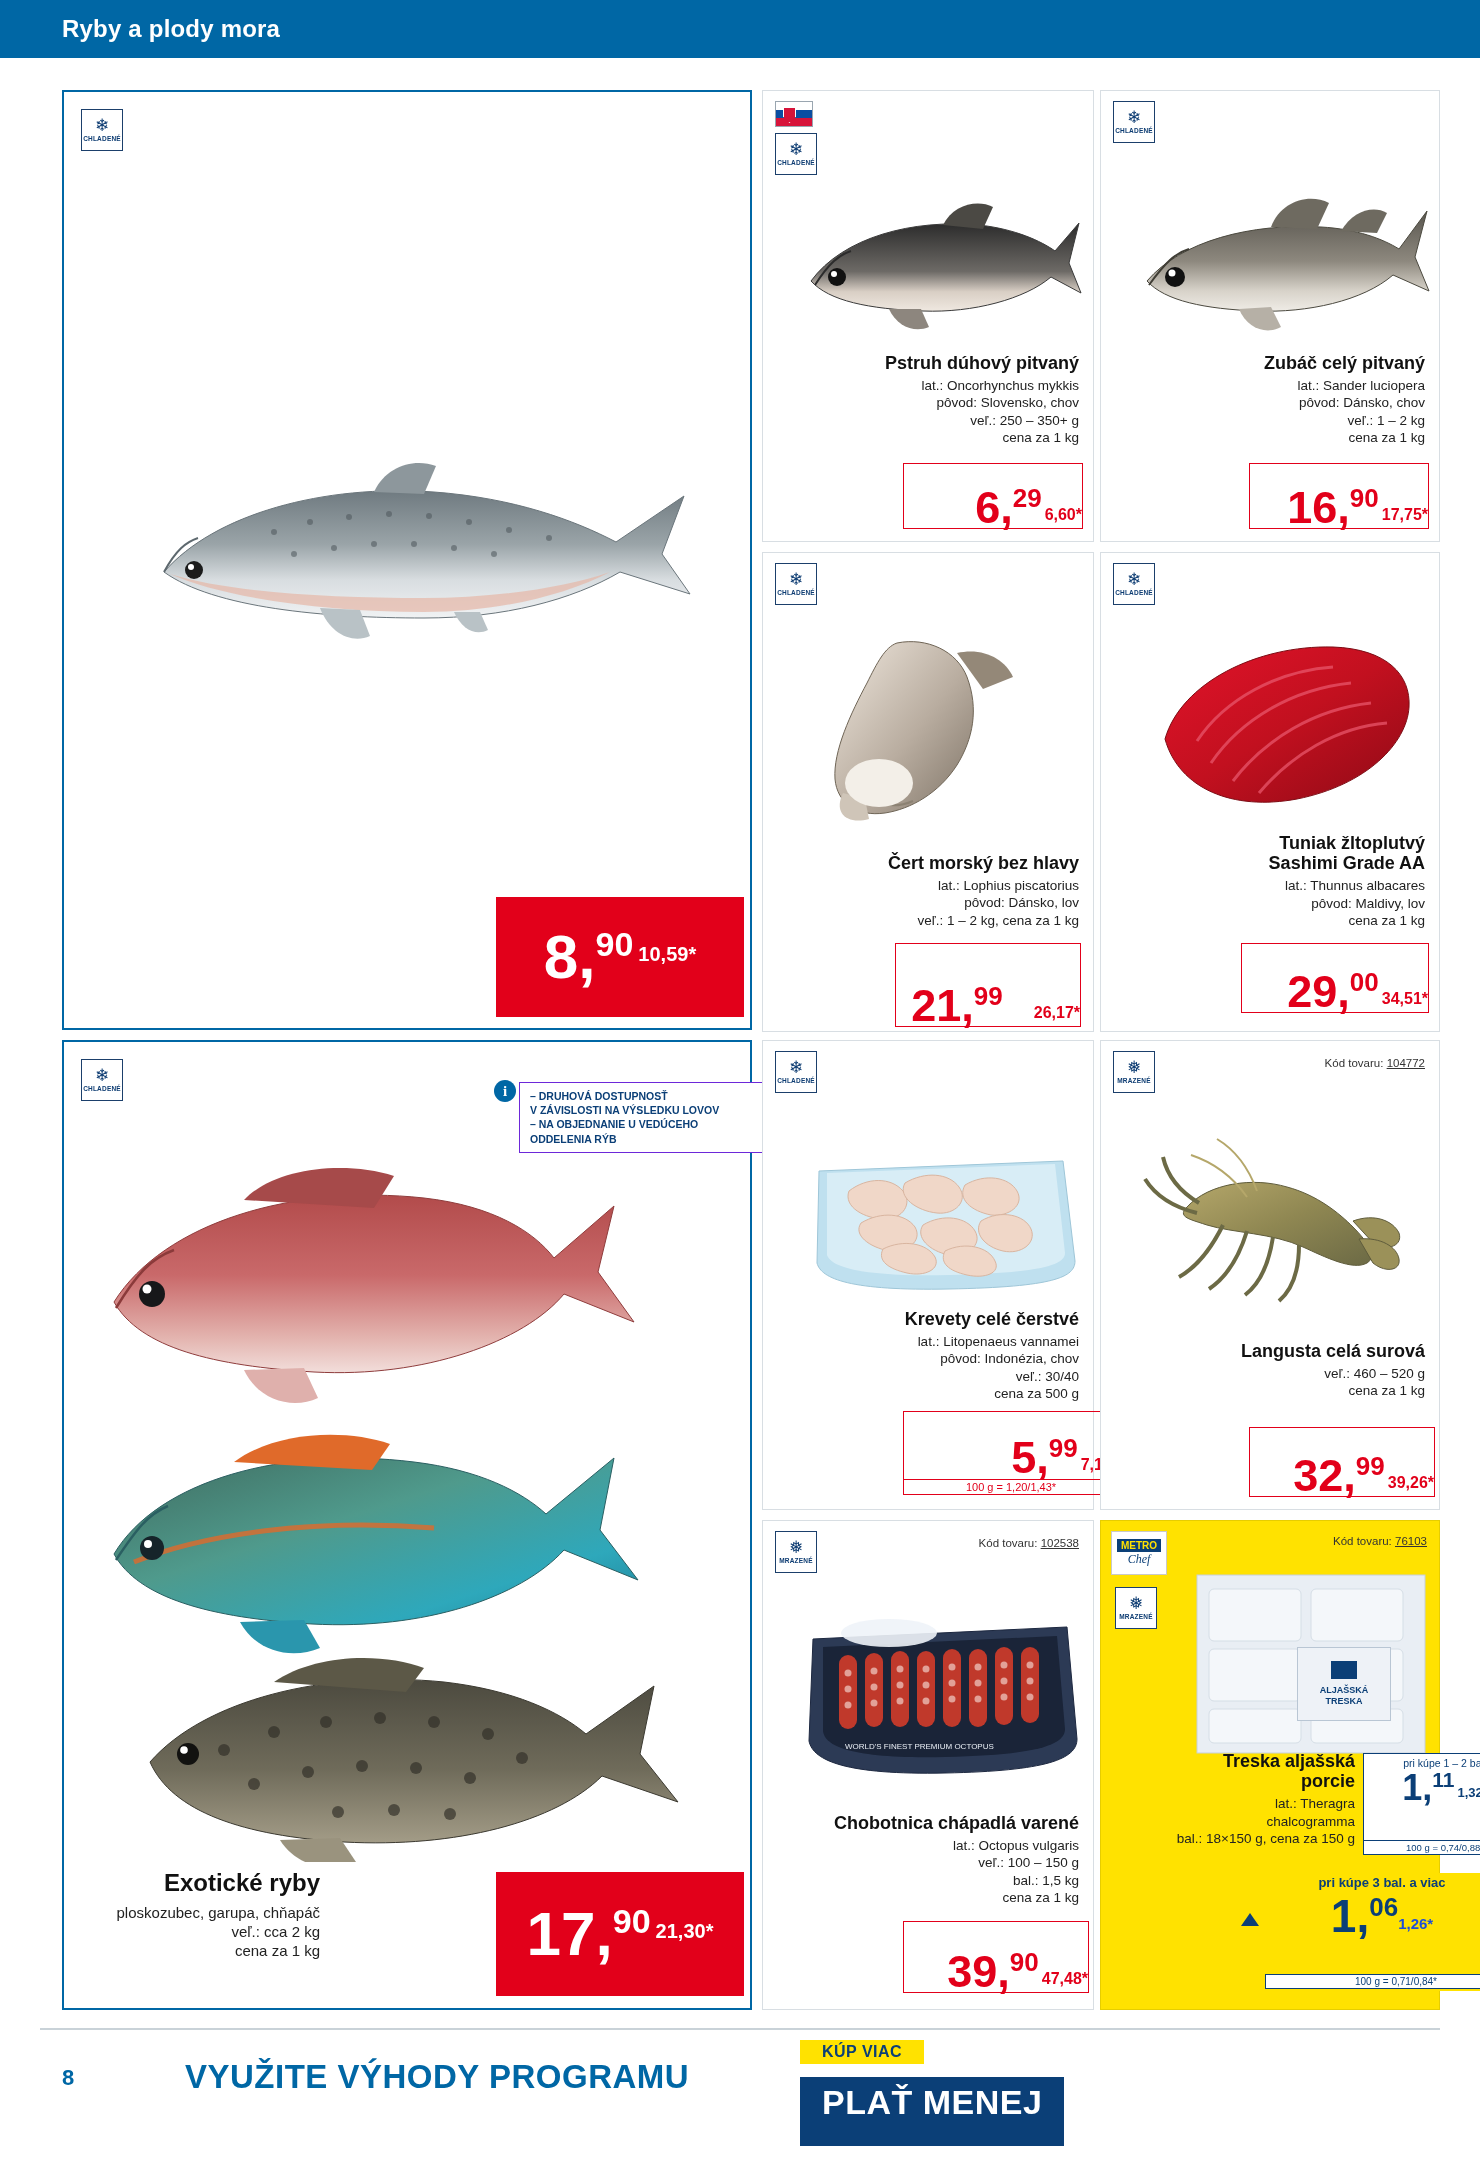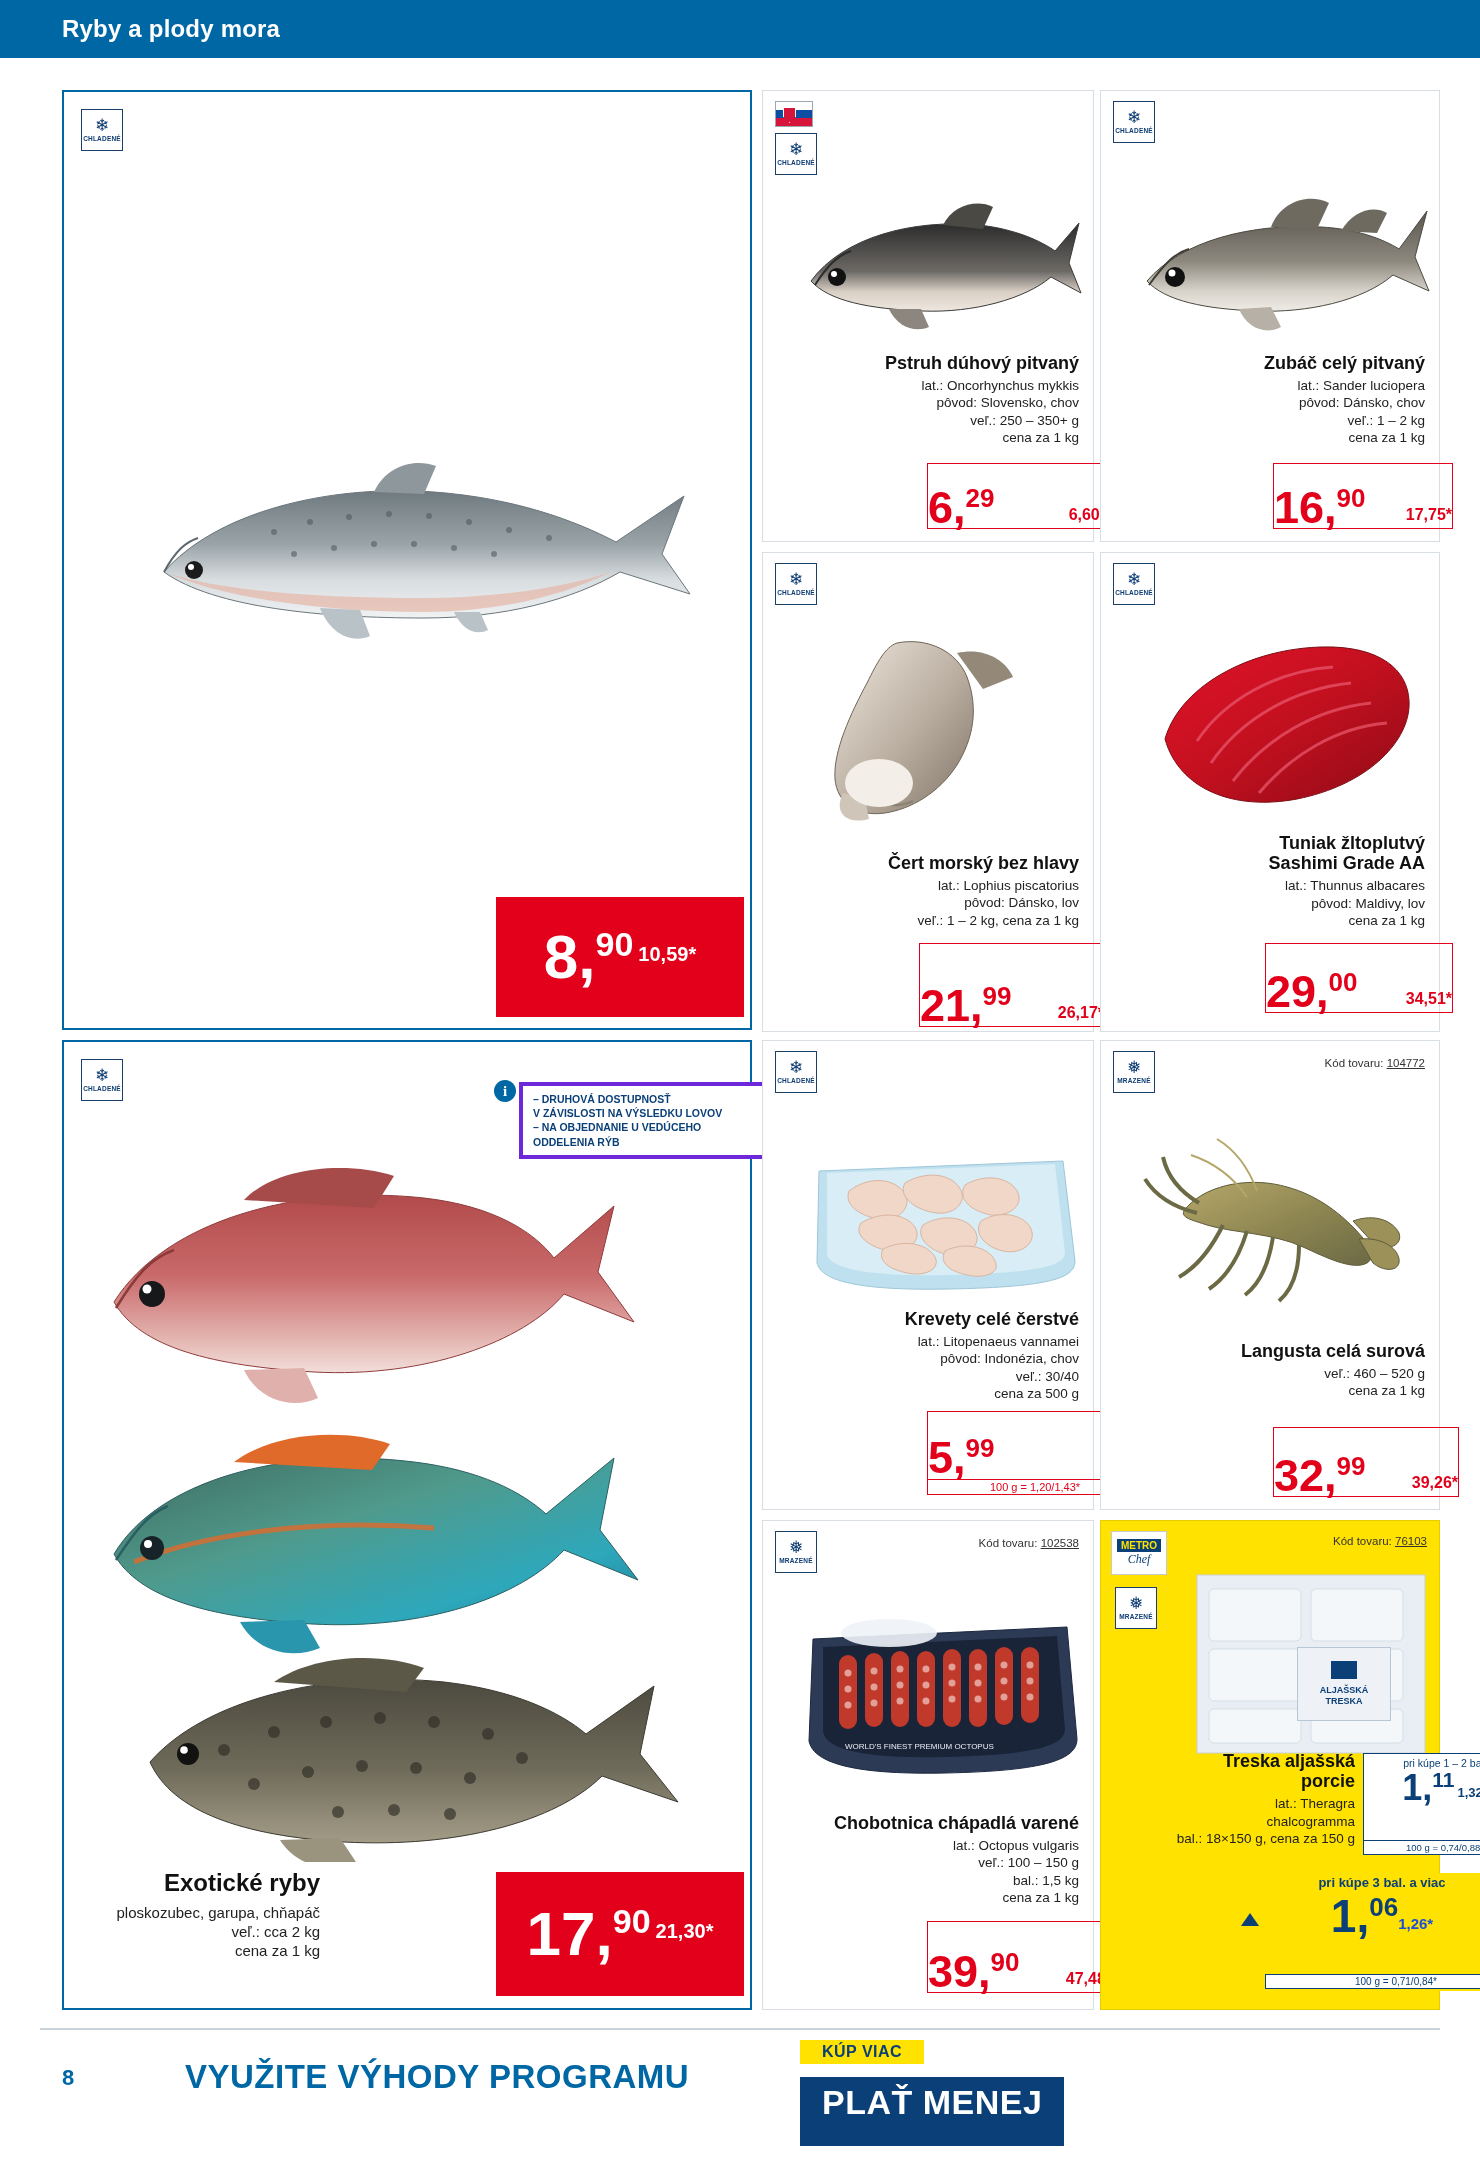--- a/index.html
+++ b/index.html
@@ -46,23 +46,22 @@
     font-size: 18px; font-weight: bold; color: #111; text-align: right;
     line-height: 1.12;
   }
   .prod-desc {
     font-size: 13.5px; color: #222; text-align: right; line-height: 1.28;
     margin-top: 4px;
   }
   
   .price-box {
     border: 1.5px solid #e2001a;
-    display: flex; align-items: flex-end; justify-content: space-between;
+    display: flex; align-items: flex-end; justify-content: flex-end;
     position: relative;
-    margin-left: 24px;
   }
   .price-main {
     color: #e2001a; font-weight: bold; font-size: 45px; line-height: .92;
     font-family: "Liberation Sans", sans-serif;
   }
   .price-main .cents {
     font-size: 26px; vertical-align: super; line-height: 1;
   }
   .price-sub {
     color: #e2001a; font-size: 16px; font-weight: bold; margin-left: 3px;
@@ -105,21 +104,21 @@
     background: #ffe200; color: #0b3f77; font-weight: bold; font-size: 16px;
     padding: 3px 22px; letter-spacing: .5px;
   }
   .plat-menej {
     position: absolute; left: 800px; top: 2077px;
     background: #0b3f77; color: #fff; font-weight: bold; font-size: 34px;
     padding: 6px 22px 24px; letter-spacing: .5px;
   }
   .info-box {
     position: absolute;
-    border: 4px solid #6d28d9; background: #fff;
+    border: 1px solid #6d28d9; background: #fff;
     padding: 6px 8px 6px 10px;
     font-size: 10.5px; color: #0b3f77; line-height: 1.35; font-weight: bold;
   }
   .info-icon {
     position: absolute; width: 22px; height: 22px; border-radius: 50%;
     background: #0067a5; color: #fff; font-size: 15px; font-weight: bold;
     display: flex; align-items: center; justify-content: center;
     font-family: "Liberation Serif", serif;
   }
   .flag {

